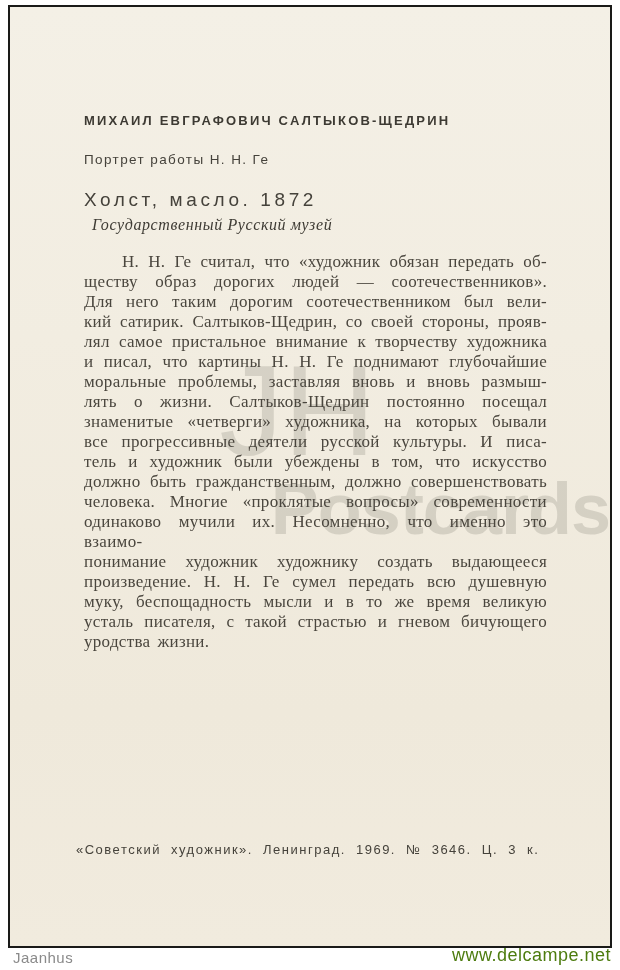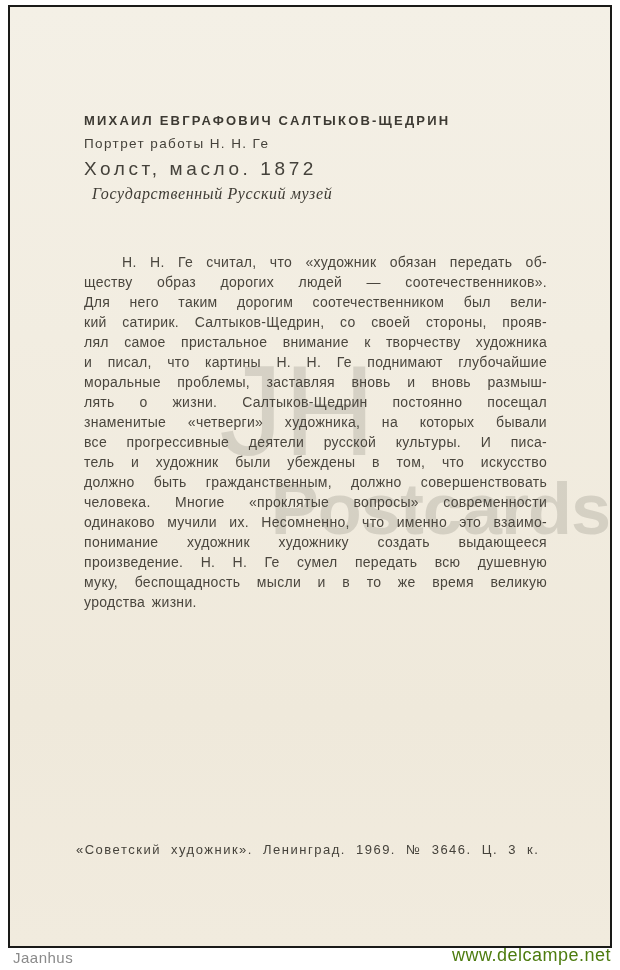--- a/index.html
+++ b/index.html
@@ -14,45 +14,46 @@
     position: absolute;
     left: 8px; top: 5px;
     width: 604px; height: 943px;
     border: 2px solid #1a1a18;
     background: linear-gradient(180deg, #f4f0e6 0%, #f2ede1 35%, #efe9db 75%, #f1ebde 100%);
     overflow: hidden;
   }
   .header { position: absolute; left: 74px; top: 106px; }
   .title {
     font-size: 13px; font-weight: bold; letter-spacing: 2.2px;
-    color: #3d3a33; margin-bottom: 8px; white-space: nowrap;
+    color: #3d3a33; margin-bottom: 24px; white-space: nowrap;
   }
   .sub-artist {
     font-size: 13.5px; letter-spacing: 1.4px;
-    color: #45423b; margin-bottom: 7px; white-space: nowrap;
+    color: #45423b; margin-bottom: 22px; white-space: nowrap;
   }
   .sub-medium {
     font-size: 19px; letter-spacing: 3.6px;
     color: #45423b; margin-bottom: 5px; white-space: nowrap;
   }
   .sub-museum {
     font-family: "Liberation Serif", serif; font-style: italic;
     font-size: 16px; letter-spacing: 0.6px;
     color: #3e3b34; white-space: nowrap; margin-left: 8px;
   }
   .body-text {
     position: absolute; left: 74px; top: 245px; width: 463px;
     z-index: 2;
   }
   .body-line {
-    font-size: 14px; line-height: 20px;
+    font-size: 17px; line-height: 20px;
     letter-spacing: 0.3px; word-spacing: 2.5px;
     color: #4a463e;
     text-align: justify; text-align-last: justify;
     white-space: normal;
+    font-family: Liberation Serif, serif;
   }
   .body-line:first-child { padding-left: 38px; }
   .body-line:last-child { text-align-last: left; }
   .imprint {
     position: absolute; left: 66px; top: 835px;
     font-size: 13px; letter-spacing: 1.5px; word-spacing: 5px;
     color: #45423b; white-space: nowrap; z-index: 2;
   }
   .watermark-jh {
     position: absolute; top: 340px; left: 50%;
@@ -104,20 +105,21 @@
       <div class="body-line">лять о жизни. Салтыков-Щедрин постоянно посещал</div>
       <div class="body-line">знаменитые «четверги» художника, на которых бывали</div>
       <div class="body-line">все прогрессивные деятели русской культуры. И писа-</div>
       <div class="body-line">тель и художник были убеждены в том, что искусство</div>
       <div class="body-line">должно быть гражданственным, должно совершенствовать</div>
       <div class="body-line">человека. Многие «проклятые вопросы» современности</div>
       <div class="body-line">одинаково мучили их. Несомненно, что именно это взаимо-</div>
       <div class="body-line">понимание художник художнику создать выдающееся</div>
       <div class="body-line">произведение. Н. Н. Ге сумел передать всю душевную</div>
       <div class="body-line">муку, беспощадность мысли и в то же время великую</div>
+      <div class="body-line">усталь писателя, с такой страстью и гневом бичующего</div>
       <div class="body-line">уродства жизни.</div>
     </div>
 
   <div class="imprint">«Советский художник». Ленинград. 1969. № 3646. Ц. 3 к.</div>
 
 </div>
 
 <div class="footer-left">Jaanhus</div>
 <div class="footer-right">www.delcampe.net</div>
 

